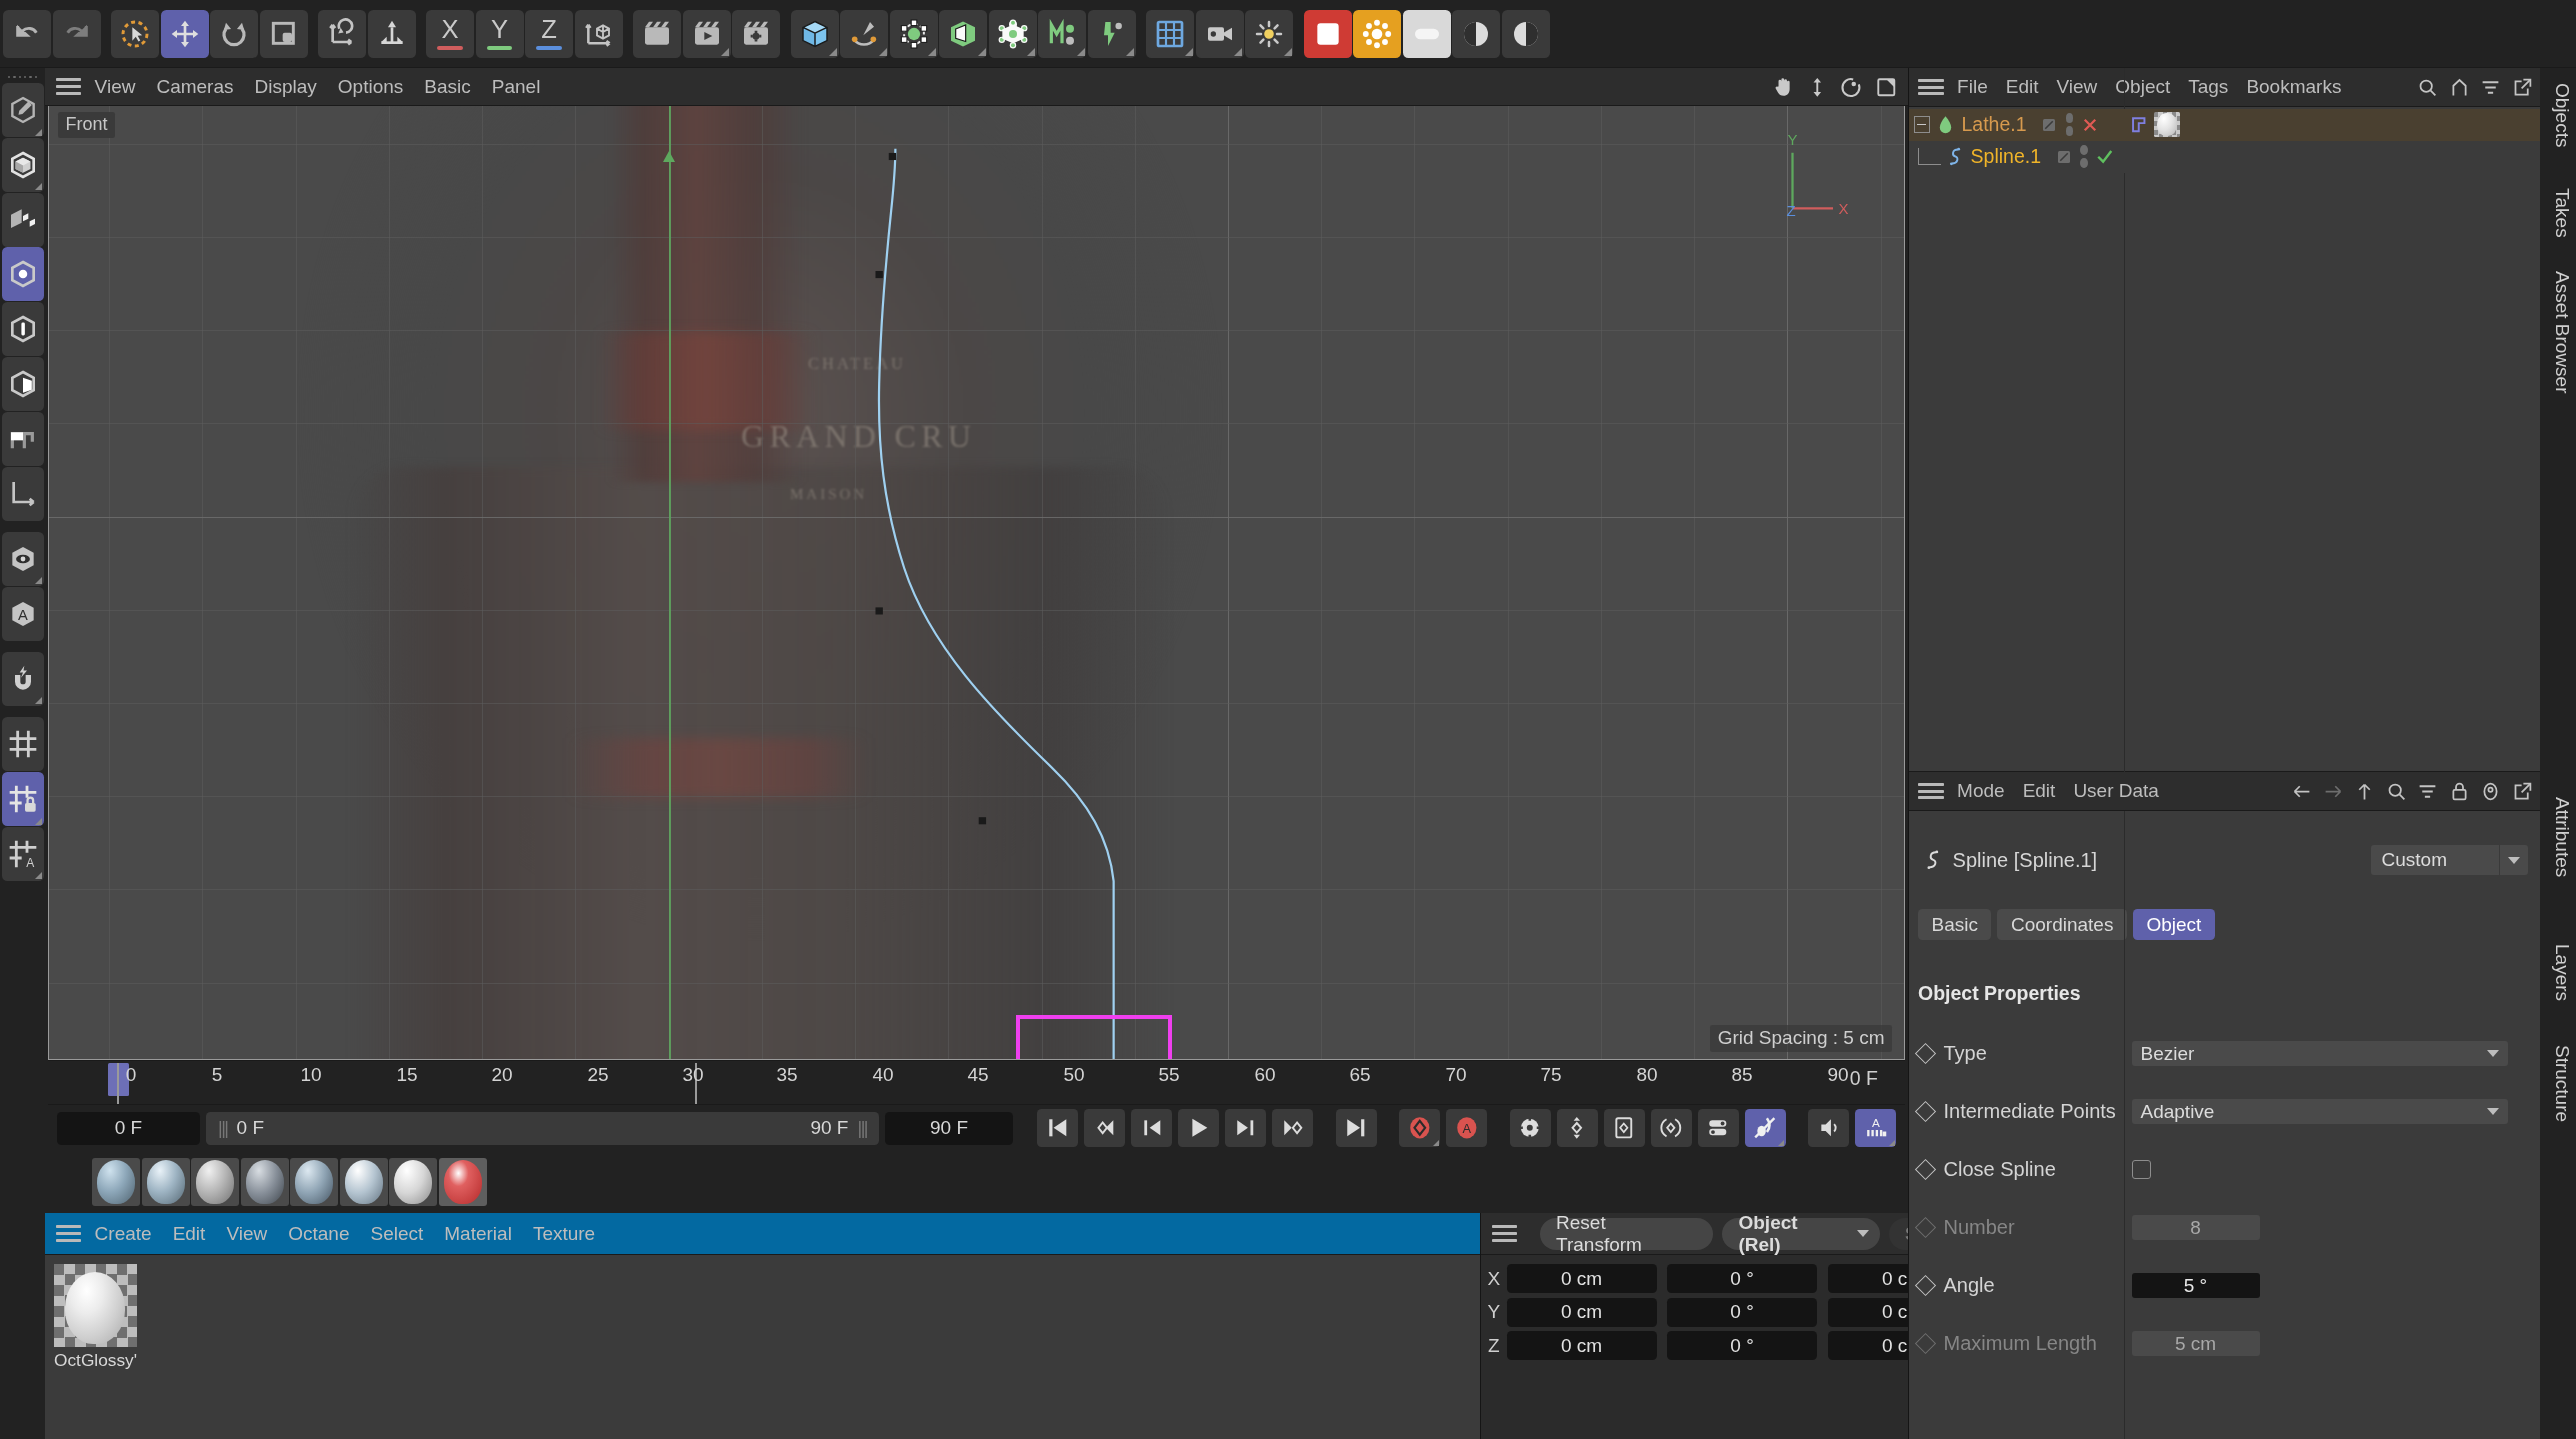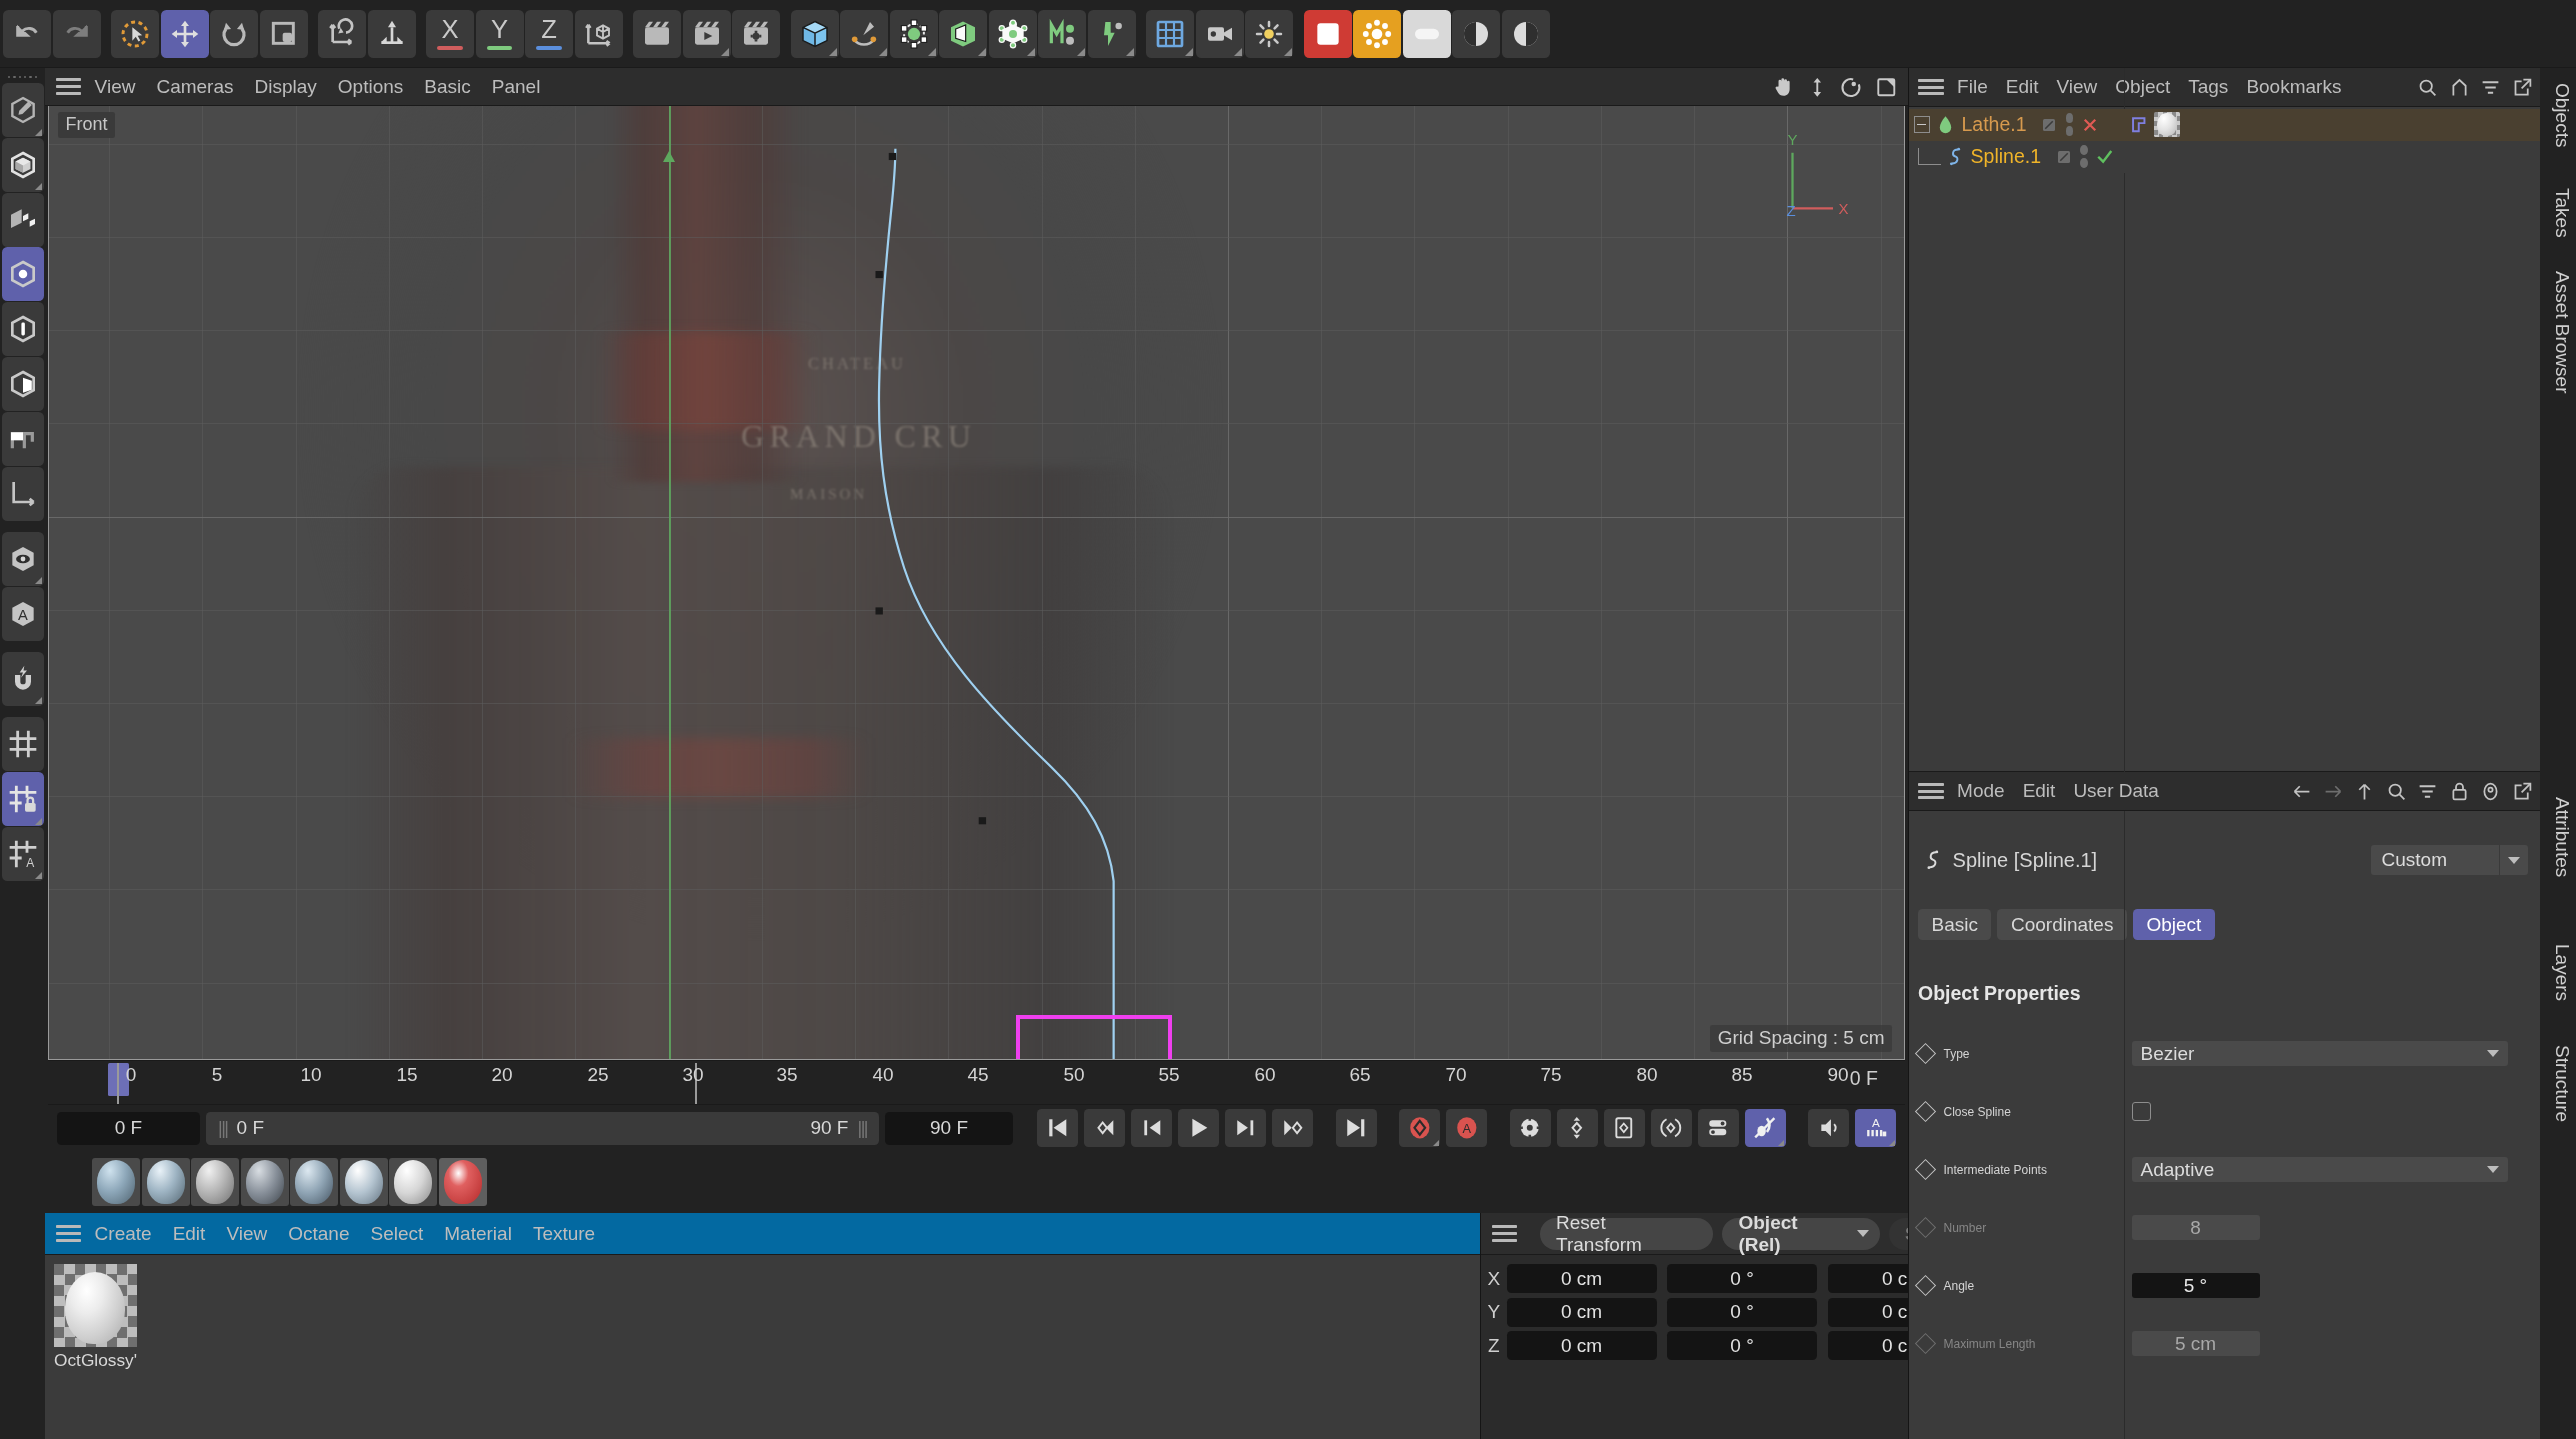--- a/index.html
+++ b/index.html
@@ -274,21 +274,21 @@
     background:#4a4a4a; height:30px; width:29px; display:flex;align-items:center;justify-content:center;
     border-left:0.8px solid #3a3a3a; border-radius:0 3px 3px 0;
   }
   .am-tabs { display:flex; gap:6px; padding:0 9px 6px 9px;}
   .am-tab { background:#4a4a4a; border-radius:4.5px; padding:4.5px 13.5px; color:#d8d8d8; font-size:19px; cursor:pointer;}
   .am-tab.active { background:#5f61ab; color:#fff; }
   .am-section { color:#e6e6e6; font-size:19.5px; font-weight:bold; padding:7.5px 9px 6px 9px;}
   .am-row { display:flex; align-items:center; height:30px; padding:0 9px; }
   .am-diamond { width:15px;height:15px; border:1.5px solid #c2c2c2; transform:rotate(45deg); margin-right:10.5px; flex:0 0 auto;}
   .am-diamond.dim { border-color:#6e6e6e; }
-  .am-label { color:#d4d4d4; font-size:12px; width:188px; flex:0 0 188px;}
+  .am-label { color:#d4d4d4; font-size:20px; width:188px; flex:0 0 188px;}
   .am-label.dim { color:#868686; }
   .am-dd {
     background:#4a4a4a; border-radius:3px; height:25.6px; flex:1 1 auto; max-width:376px;
     display:flex;align-items:center;justify-content:space-between; padding:0 9px;
     color:#dcdcdc; font-size:19px; cursor:pointer;
   }
   .am-check { width:19.5px;height:19.5px; border:1.5px solid #8d8d8d; border-radius:3px; background:#3b3b3b; cursor:pointer;}
   .am-num {
     background:#4a4a4a; border-radius:3px; height:25.6px; width:128px;
     display:flex;align-items:center;justify-content:center; color:#a8a8a8; font-size:19px;
@@ -1230,31 +1230,31 @@
           <span class="am-diamond"></span>
           <span class="am-label">Type</span>
           <span class="am-dd">
             <span>Bezier</span>
             <span class="caret"></span>
           </span>
         </div>
 
         <div class="am-row">
           <span class="am-diamond"></span>
-          <span class="am-label">Close Spline</span>
-          <span class="am-check"></span>
-        </div>
-
-        <div class="am-row">
-          <span class="am-diamond"></span>
           <span class="am-label">Intermediate Points</span>
           <span class="am-dd">
             <span>Adaptive</span>
             <span class="caret"></span>
           </span>
+        </div>
+
+        <div class="am-row">
+          <span class="am-diamond"></span>
+          <span class="am-label">Close Spline</span>
+          <span class="am-check"></span>
         </div>
 
         <div class="am-row">
           <span class="am-diamond dim"></span>
           <span class="am-label dim">Number</span>
           <span class="am-num">8</span>
         </div>
 
         <div class="am-row">
           <span class="am-diamond"></span>

